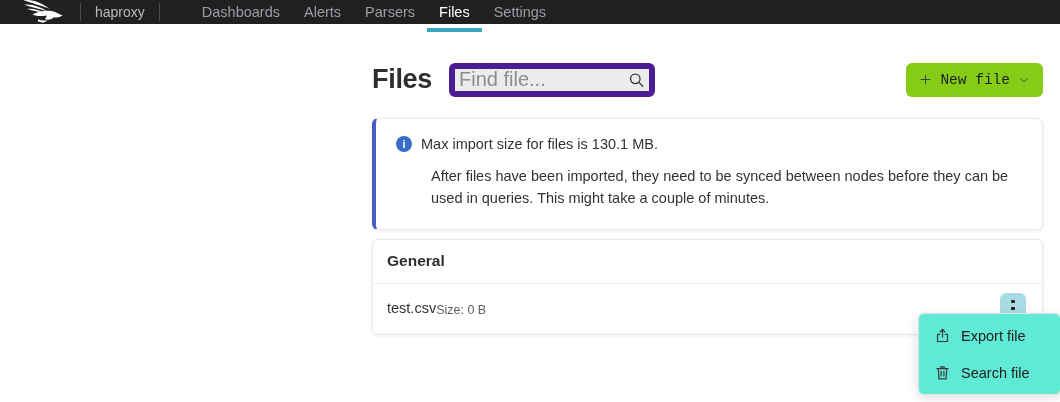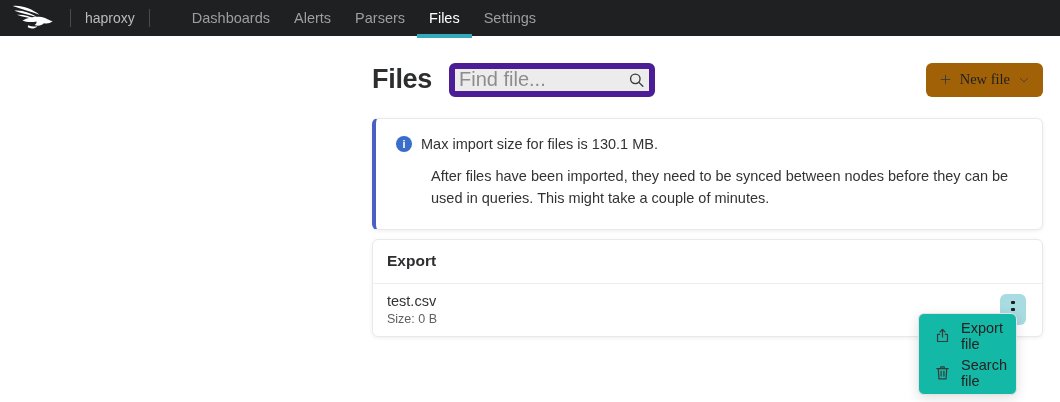--- a/index.html
+++ b/index.html
@@ -6,25 +6,25 @@
   html,body { width:1060px; height:402px; }
   body {
     font-family:"Liberation Sans", sans-serif;
     background:#ffffff;
     position:relative;
     overflow:hidden;
   }
 
   
   .navbar {
-    height:36px;
+    height:24px;
     background:#1f2022;
     display:flex;
     align-items:center;
-    padding-left:10px;
+    padding-left:20px;
   }
   .logo { width:46px; height:32px; display:flex; align-items:center; justify-content:center; }
   .logo svg { width:42px; height:28px; }
   .nav-divider { width:1px; height:18px; background:#4a4b4d; margin:0 14px; }
   .repo-name { color:#b9babc; font-size:14px; }
   .nav-items { display:flex; height:40px; margin-left:16px; }
   .nav-item {
     position:relative;
     display:flex; align-items:center;
     padding:0 12px;
@@ -55,26 +55,26 @@
     font-size:20px; color:#333;
     font-family:"Liberation Sans", sans-serif;
     outline:none;
   }
   .search-box input::placeholder { color:#8d8d8d; }
   .search-icon { position:absolute; right:9px; top:50%; transform:translateY(-50%); display:flex; }
 
   .new-file-btn {
     margin-left:auto;
     height:34px;
-    background:#a16207;
+    background:#84cc16;
     border:none; border-radius:6px;
     display:flex; align-items:center; gap:8px;
     padding:0 13px;
     font-size:14.5px; color:#1f1f1f;
-    font-family:Liberation Serif, serif;
+    font-family:Liberation Mono, monospace;
     cursor:pointer;
   }
   .new-file-btn .plus-icon, .new-file-btn .chev-icon { display:flex; }
 
   
   .info-box {
     margin-top:21px;
     background:#fff;
     border:1px solid #e9e9e9;
     border-left:4px solid #4a5ec4;
@@ -104,39 +104,39 @@
     border:1px solid #e9e9e9;
     border-radius:6px;
     box-shadow:0 1px 4px rgba(0,0,0,.07);
   }
   .card-header {
     padding:12px 14px 13px 14px;
     font-size:15.5px; font-weight:700; color:#2d2e30;
     border-bottom:1px solid #ededed;
   }
   .file-row { display:flex; align-items:center; padding:9px 16px 10px 14px; }
-  .file-meta { display:flex; flex-direction:column; }
+  .file-meta { display:flex; flex-direction:row; }
   .file-name { font-size:14.5px; color:#323335; }
   .file-size { font-size:12.5px; color:#5e5f61; margin-top:3px; }
   .kebab-btn {
     margin-left:auto;
     width:26px; height:31px;
     background:#a8dbe2;
     border:none; border-radius:6px;
     display:flex; flex-direction:column; align-items:center; justify-content:center; gap:3.5px;
     cursor:pointer;
   }
   .kebab-dot { width:3.5px; height:3.5px; background:#1c1c1c; border-radius:1px; }
 
   
   .context-menu {
     position:absolute;
     left:918px; top:313px;
-    width:99px;
-    background:#14b8a6;
+    width:143px;
+    background:#5eead4;
     border:1px solid #e3e3e3;
     border-radius:6px;
     box-shadow:0 3px 12px rgba(0,0,0,.13);
     padding:3px 0;
     z-index:5;
   }
   .menu-item {
     display:flex; align-items:center; gap:10px;
     height:37px; padding:0 0 0 15px;
     font-size:14.5px; color:#222;
@@ -204,21 +204,21 @@
 
   <div class="info-box">
     <div class="info-line1">
       <i class="info-icon">i</i>
       <span>Max import size for files is 130.1 MB.</span>
     </div>
     <p class="info-para">After files have been imported, they need to be synced between nodes before they can be used in queries. This might take a couple of minutes.</p>
   </div>
 
   <section class="general-card">
-    <div class="card-header">Export</div>
+    <div class="card-header">General</div>
     <div class="file-row">
       <div class="file-meta">
         <span class="file-name">test.csv</span>
         <span class="file-size">Size: 0 B</span>
       </div>
       <button class="kebab-btn">
         <span class="kebab-dot"></span>
         <span class="kebab-dot"></span>
         <span class="kebab-dot"></span>
       </button>

